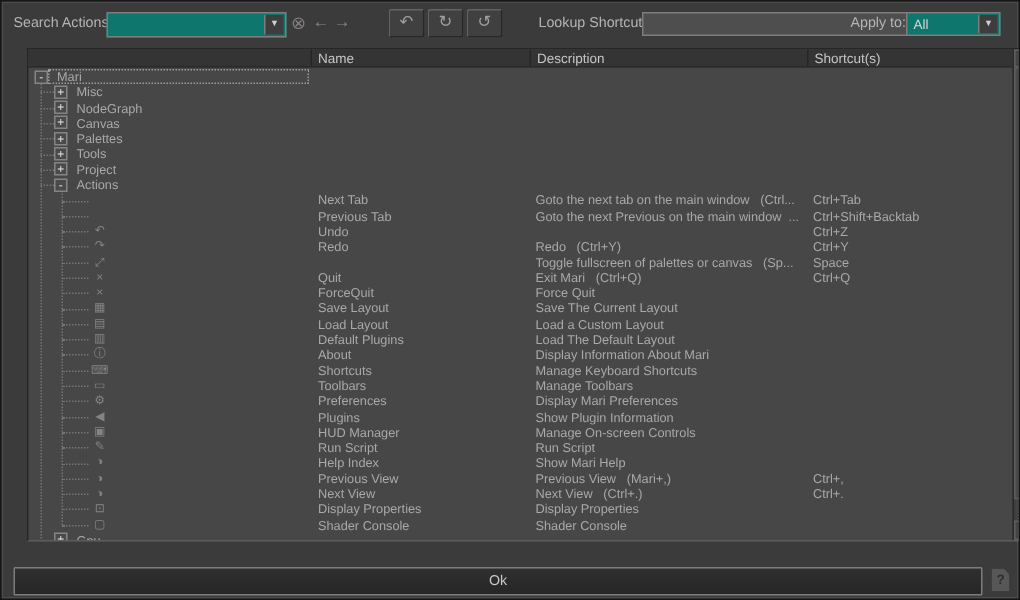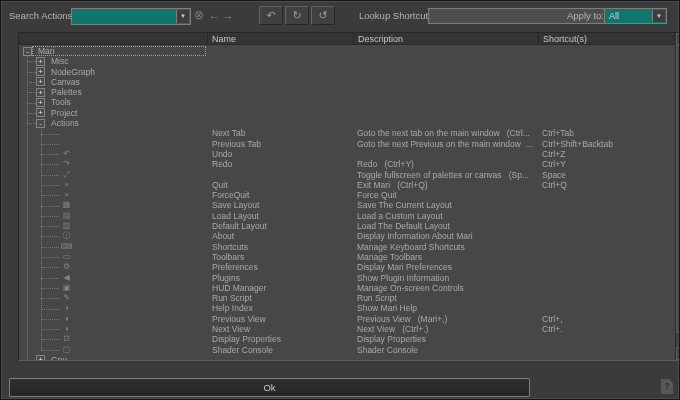--- a/index.html
+++ b/index.html
@@ -83,21 +83,21 @@
   .sb-up{top:0;height:12px;}
   .sb-down{bottom:0;height:13px;line-height:11px;}
   .sb-thumb{position:absolute;left:0;right:0;top:12px;bottom:27px;background:#4b4b4b;border:1px solid #5e5e5e;}
   .sb-dither{position:absolute;left:1px;right:1px;bottom:13px;height:14px;background-color:#383838;
     background-image:
       linear-gradient(45deg,#525252 25%,transparent 25%,transparent 75%,#525252 75%),
       linear-gradient(45deg,#525252 25%,transparent 25%,transparent 75%,#525252 75%);
     background-size:2px 2px;background-position:0 0,1px 1px;}
   
   .ok-button{
-    position:absolute;left:8px;top:377px;width:521px;height:19px;
+    position:absolute;left:8px;top:377px;width:646px;height:19px;
     background:linear-gradient(#2f2f2f,#262626);border:1px solid #7d7d7d;border-radius:1px;
     color:#c9c9c9;font-size:9.5px;line-height:17px;text-align:center;
   }
   .help-button{
     position:absolute;left:660px;top:378px;width:12px;height:15px;
     background:#575757;color:#2e2e2e;font-size:9px;font-weight:bold;
     line-height:15px;text-align:center;
     clip-path:polygon(0 0,68% 0,100% 28%,100% 100%,0 100%);
   }
 </style>
@@ -229,21 +229,21 @@
         </div>
         <div class="row action">
           <span class="tick"></span>
           <span class="aicon">▤</span>
           <span class="aname">Load Layout</span>
           <span class="adesc">Load a Custom Layout</span>
         </div>
         <div class="row action">
           <span class="tick"></span>
           <span class="aicon">▥</span>
-          <span class="aname">Default Layout</span>
+          <span class="aname">Default Plugins</span>
           <span class="adesc">Load The Default Layout</span>
         </div>
         <div class="row action">
           <span class="tick"></span>
           <span class="aicon">ⓘ</span>
           <span class="aname">About</span>
           <span class="adesc">Display Information About Mari</span>
         </div>
         <div class="row action">
           <span class="tick"></span>

